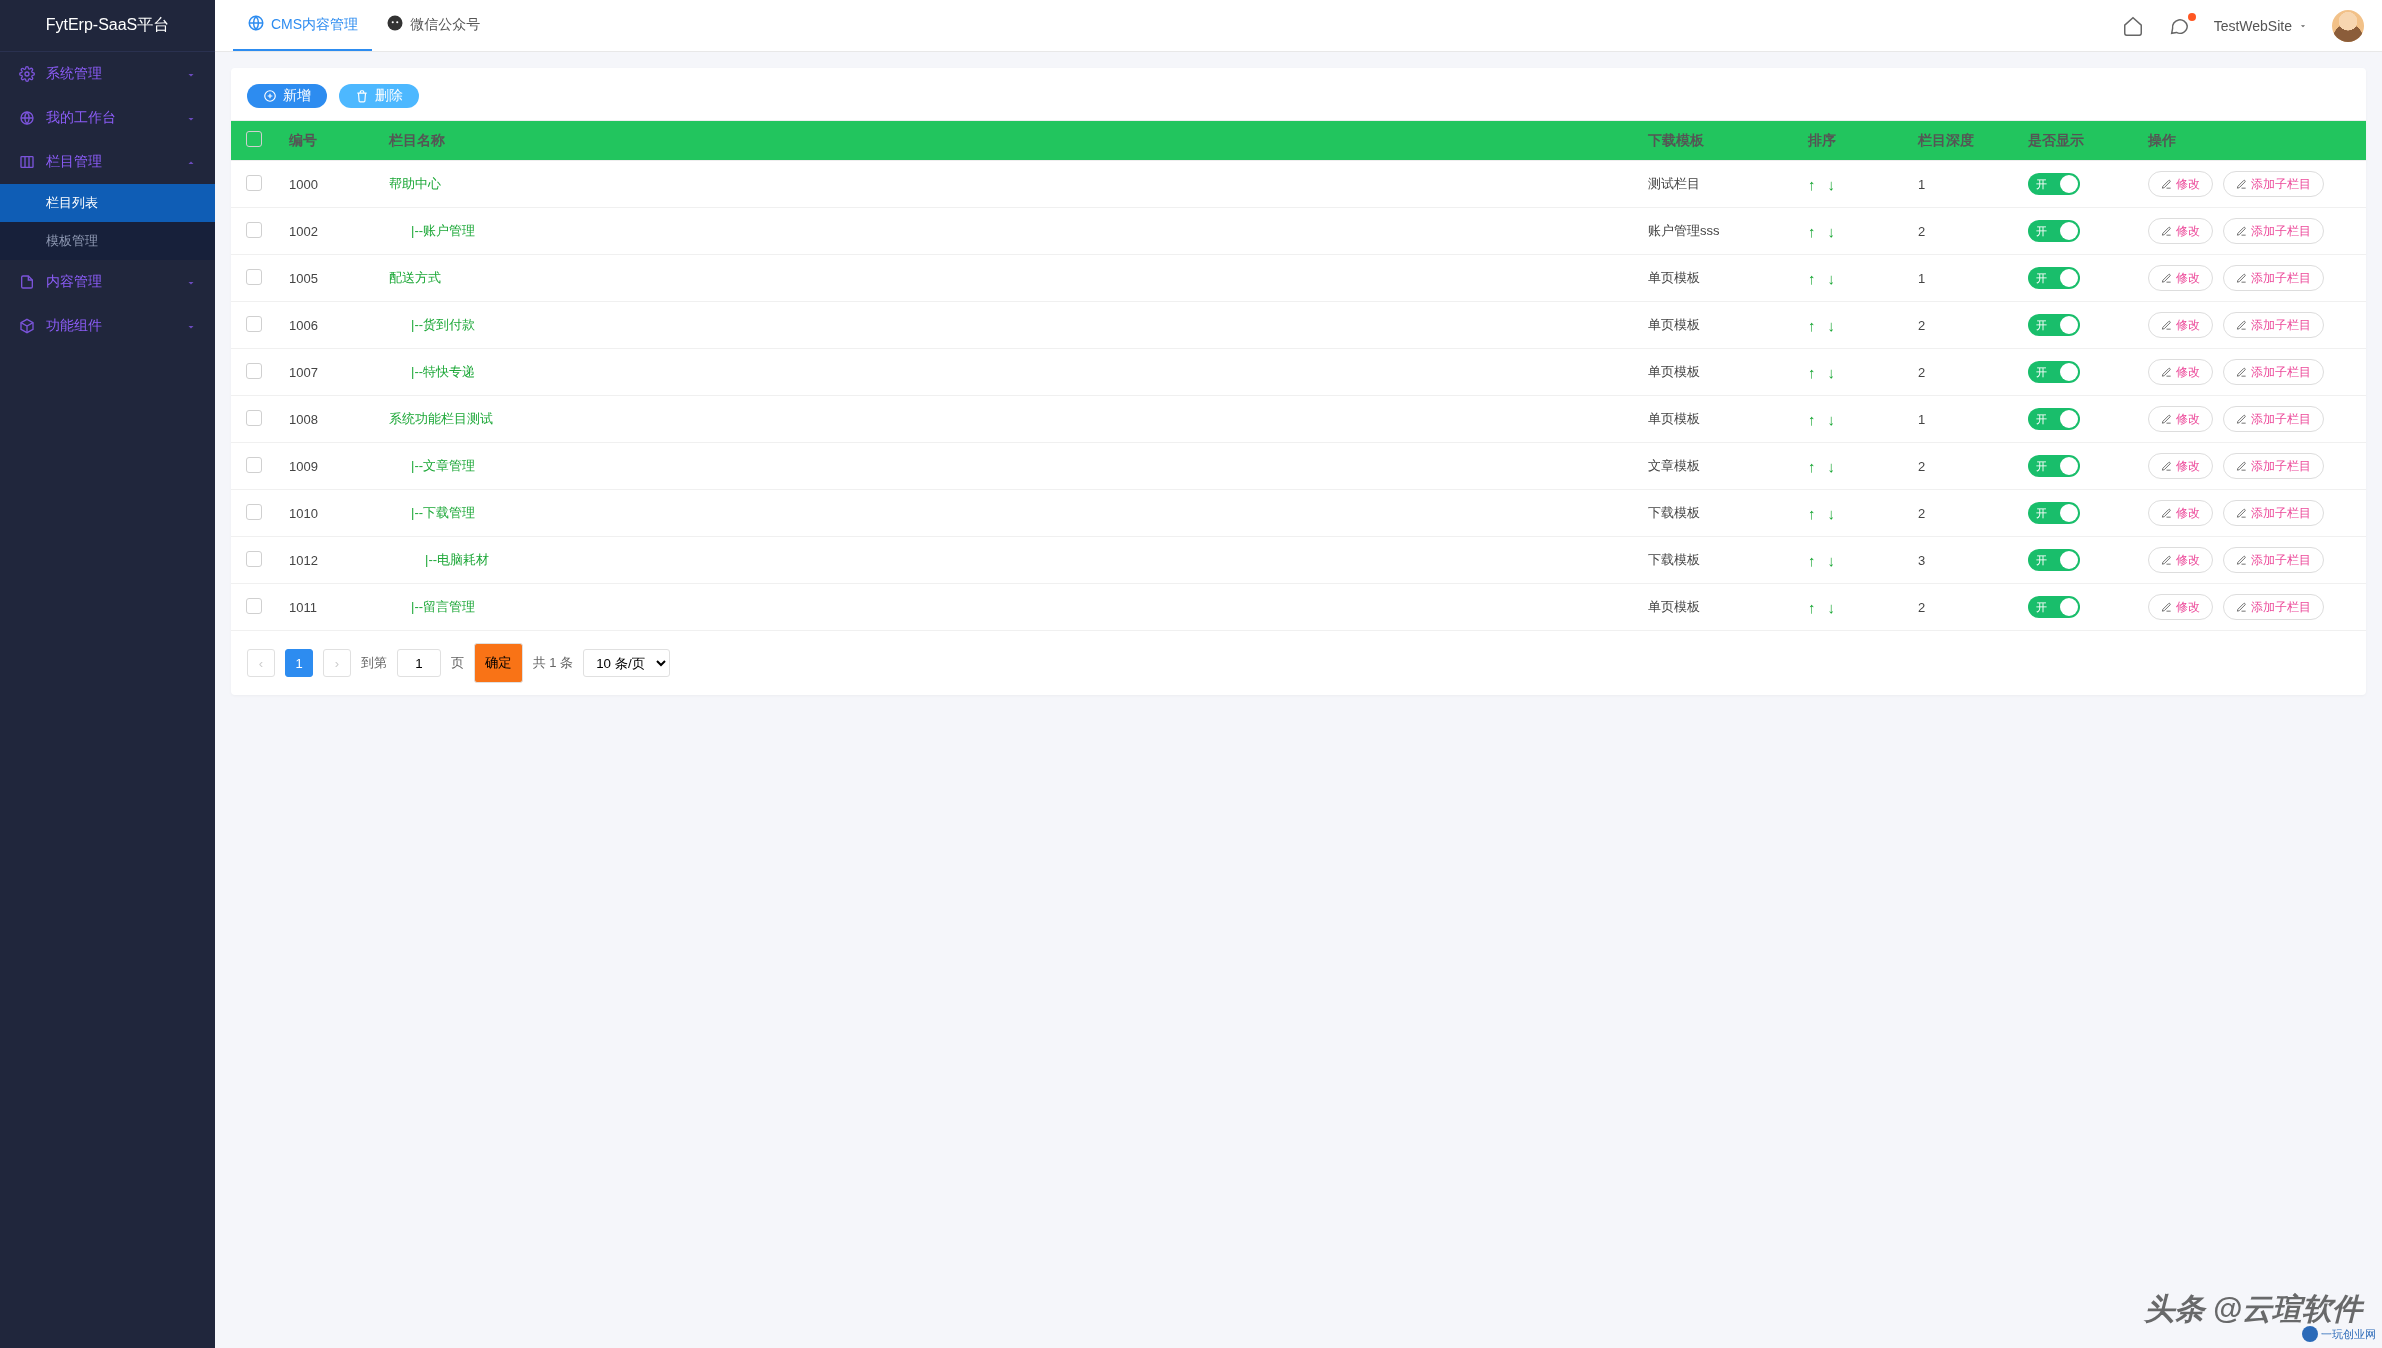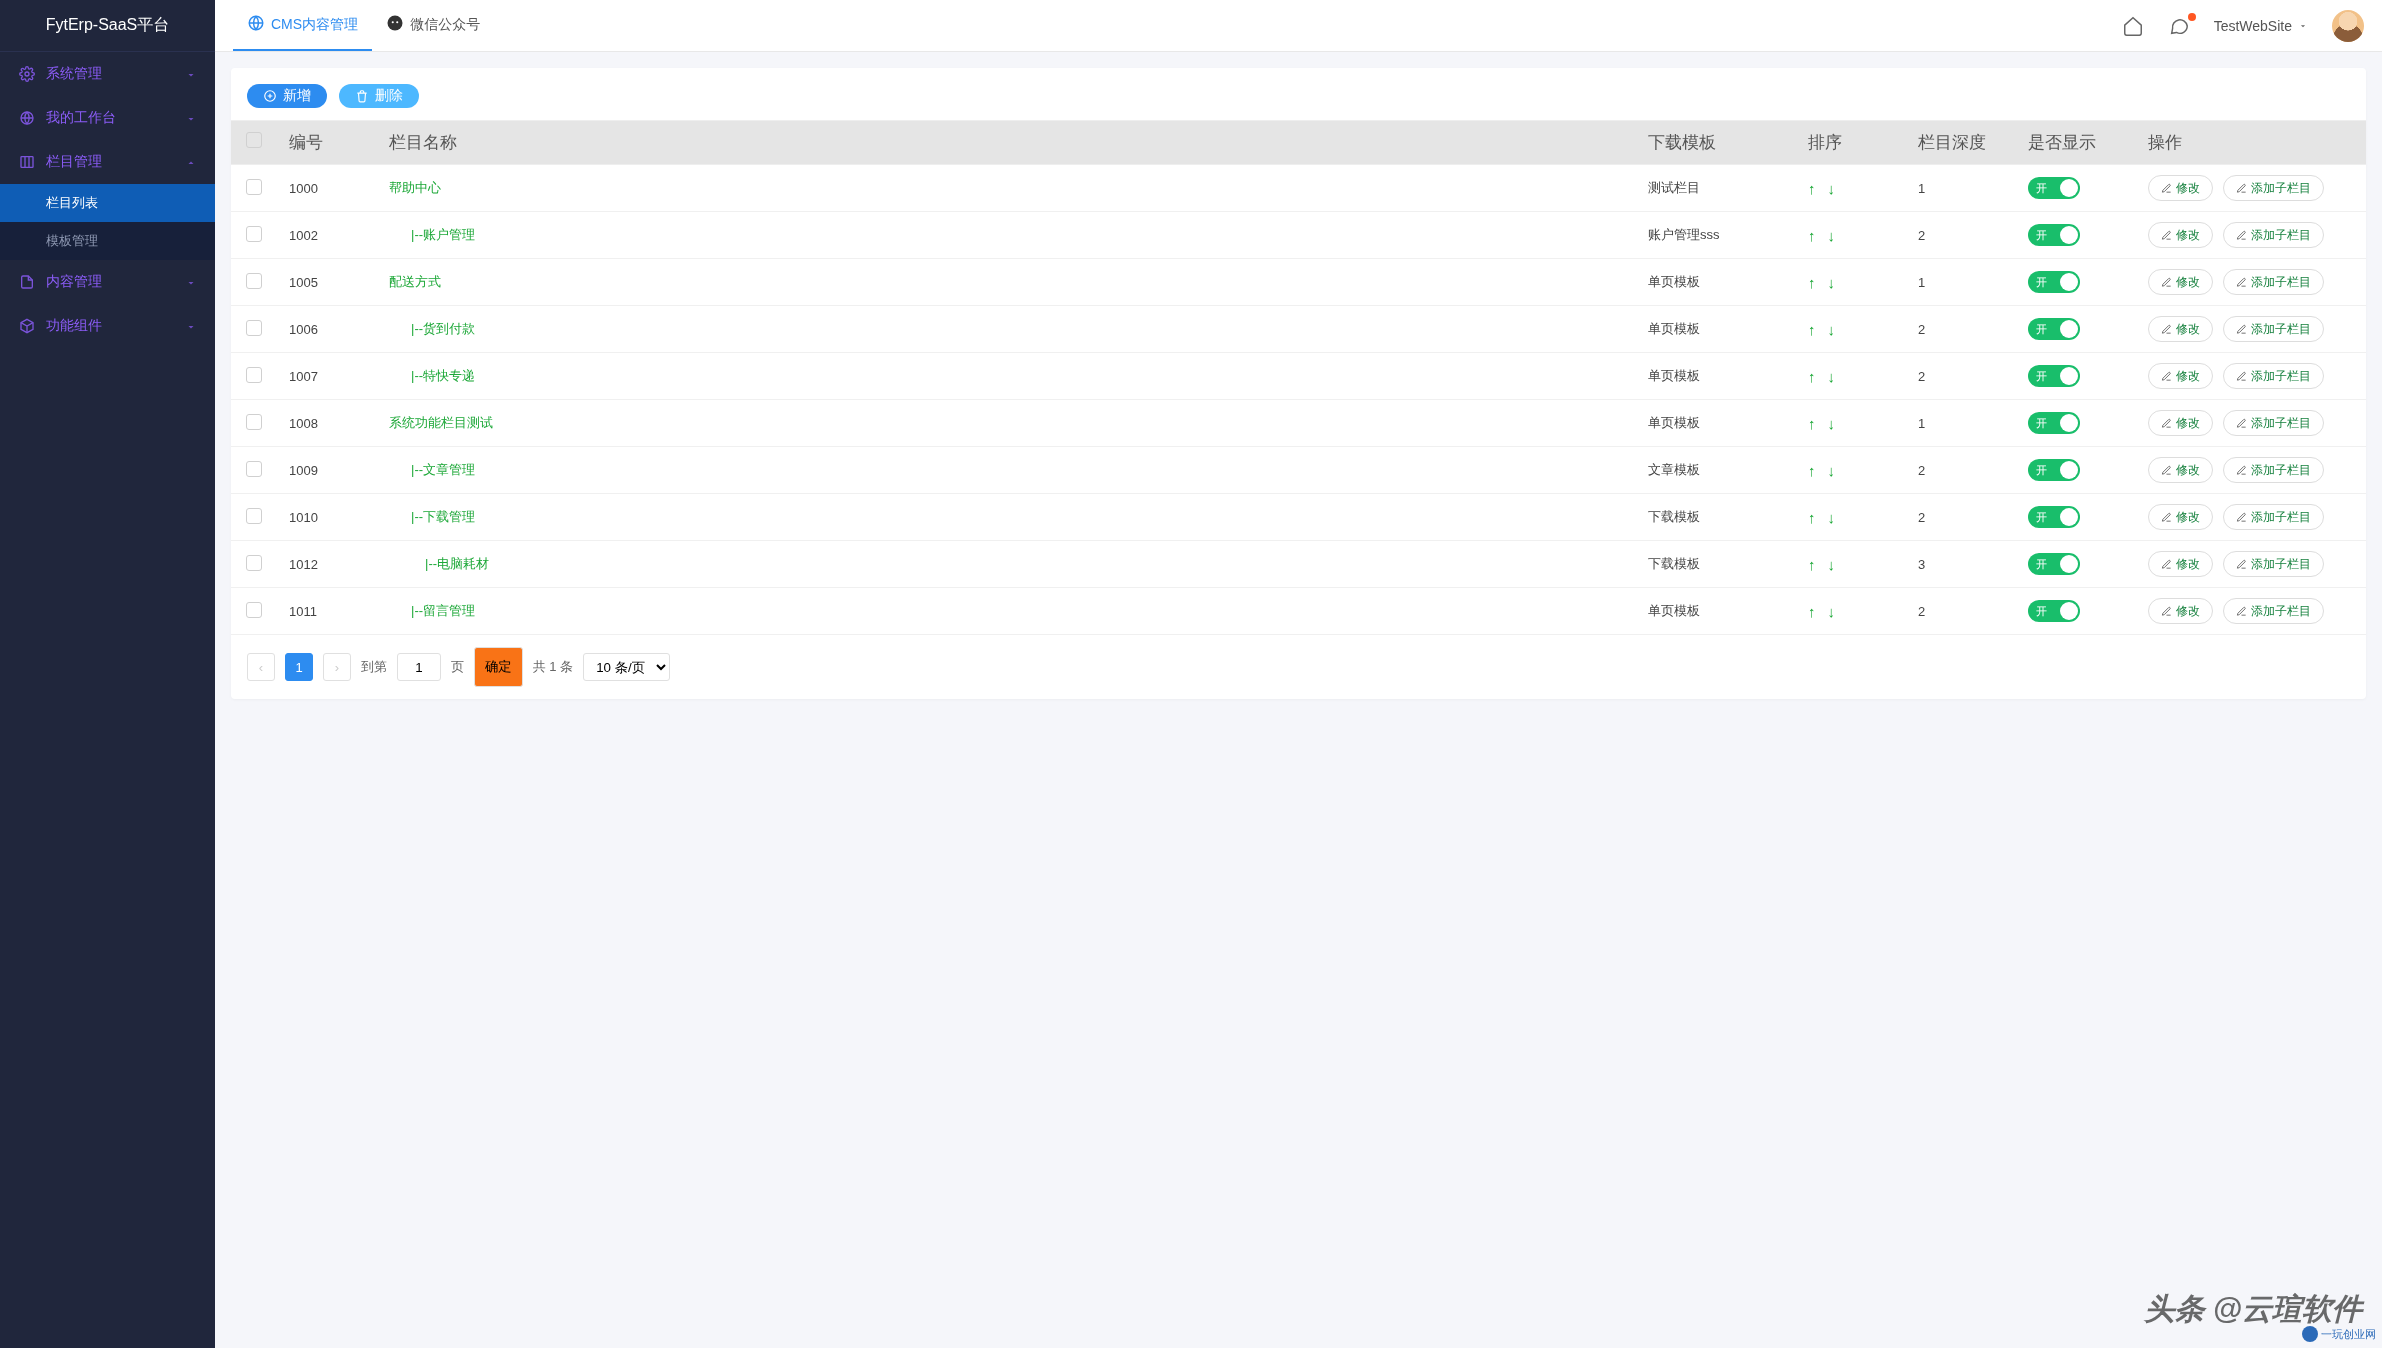--- a/index.html
+++ b/index.html
@@ -38,31 +38,31 @@
   .content { flex:1; padding: 16px; overflow:auto; }
   .card { background:#fff; border-radius:4px; box-shadow:0 1px 3px rgba(0,0,0,.04);}
   .toolbar { padding: 16px 16px 12px; display:flex; gap:12px;}
   .btn { display:inline-flex; align-items:center; gap:6px; height:24px; padding:0 16px; border-radius:16px; font-size:14px; cursor:pointer; border:none; color:#fff;}
   .btn-primary { background:#2d8cf0;}
   .btn-info { background:#4db8ff;}
   .btn svg{width:14px;height:14px;}
 
   
   table.data { width:100%; border-collapse:collapse; }
-  table.data thead th { background:#e5e5e5; text-align:left; font-weight:400; font-size:17px; color:#555; padding:10px 12px; border-top:1px solid #eee; border-bottom:1px solid #eee;}
+  table.data thead th { background:#22c55e; text-align:left; font-weight:700; font-size:14px; color:#555; padding:10px 12px; border-top:1px solid #eee; border-bottom:1px solid #eee;}
   table.data tbody td { padding:10px 12px; font-size:13px; border-bottom:1px solid #f0f0f0; color:#444;}
   .chk { width:16px; height:16px; border:1px solid #d0d0d0; border-radius:3px; display:inline-block; cursor:pointer;}
   .colname { color:#1da838;}
   .indent1 { padding-left:22px;}
   .indent2 { padding-left:36px;}
   .sort-cell { display:inline-flex; gap:12px;}
   .sort-cell span{ color:#1da838; cursor:pointer; font-size:15px;}
   .switch { width:52px; height:22px; background:#19be6b; border-radius:11px; position:relative; display:inline-flex; align-items:center; cursor:pointer; color:#fff; font-size:11px; padding-left:8px;}
   .switch::after{ content:""; position:absolute; right:2px; top:2px; width:18px; height:18px; background:#fff; border-radius:50%;}
-  .rowbtn { display:inline-flex; align-items:center; gap:4px; height:26px; padding:0 12px; border:1px solid #ddd; border-radius:13px; font-size:12px; cursor:pointer; background:#fff; color:#15803d;}
+  .rowbtn { display:inline-flex; align-items:center; gap:4px; height:26px; padding:0 12px; border:1px solid #ddd; border-radius:13px; font-size:12px; cursor:pointer; background:#fff; color:#ec4899;}
   .rowbtn svg{width:11px;height:11px;}
   .rowbtns { display:flex; gap:10px;}
 
   
   .footer { padding:12px 16px; display:flex; align-items:center; gap:10px; color:#666; font-size:13px;}
   .pg-btn { width:28px; height:28px; display:inline-flex; align-items:center; justify-content:center; border:1px solid #e0e0e0; border-radius:3px; cursor:pointer; background:#fff;}
   .pg-btn.active{ background:#2d8cf0; color:#fff; border-color:#2d8cf0;}
   .pg-btn.disabled{ color:#ccc; cursor:not-allowed;}
   .pg-input { width:44px; height:28px; border:1px solid #e0e0e0; border-radius:3px; text-align:center;}
   .pg-confirm { height:40px; padding:0 10px; border:1px solid #e0e0e0; border-radius:3px; background:#f97316; cursor:pointer;}

